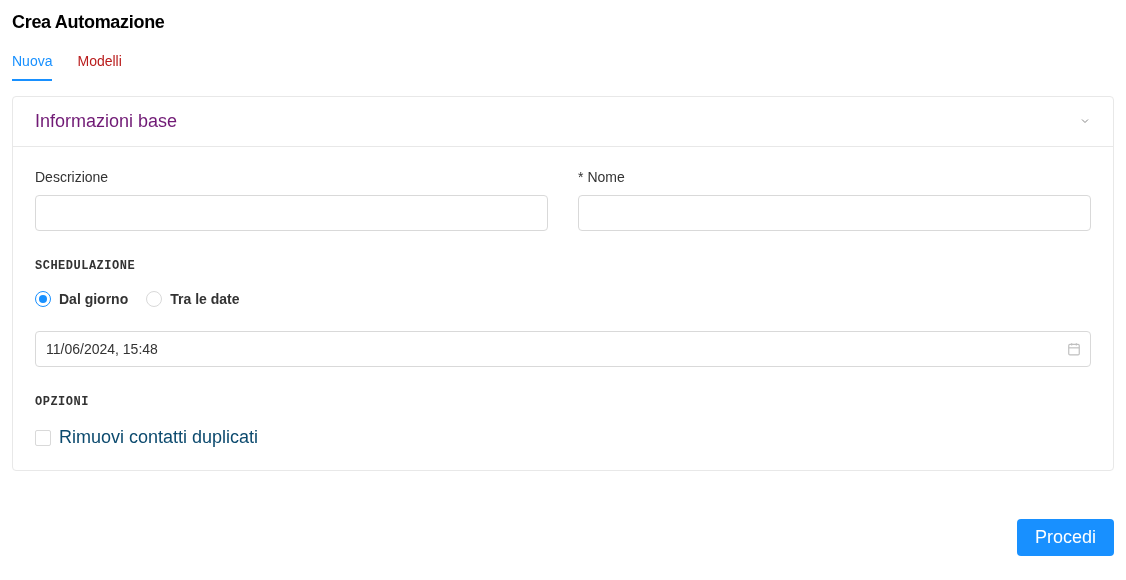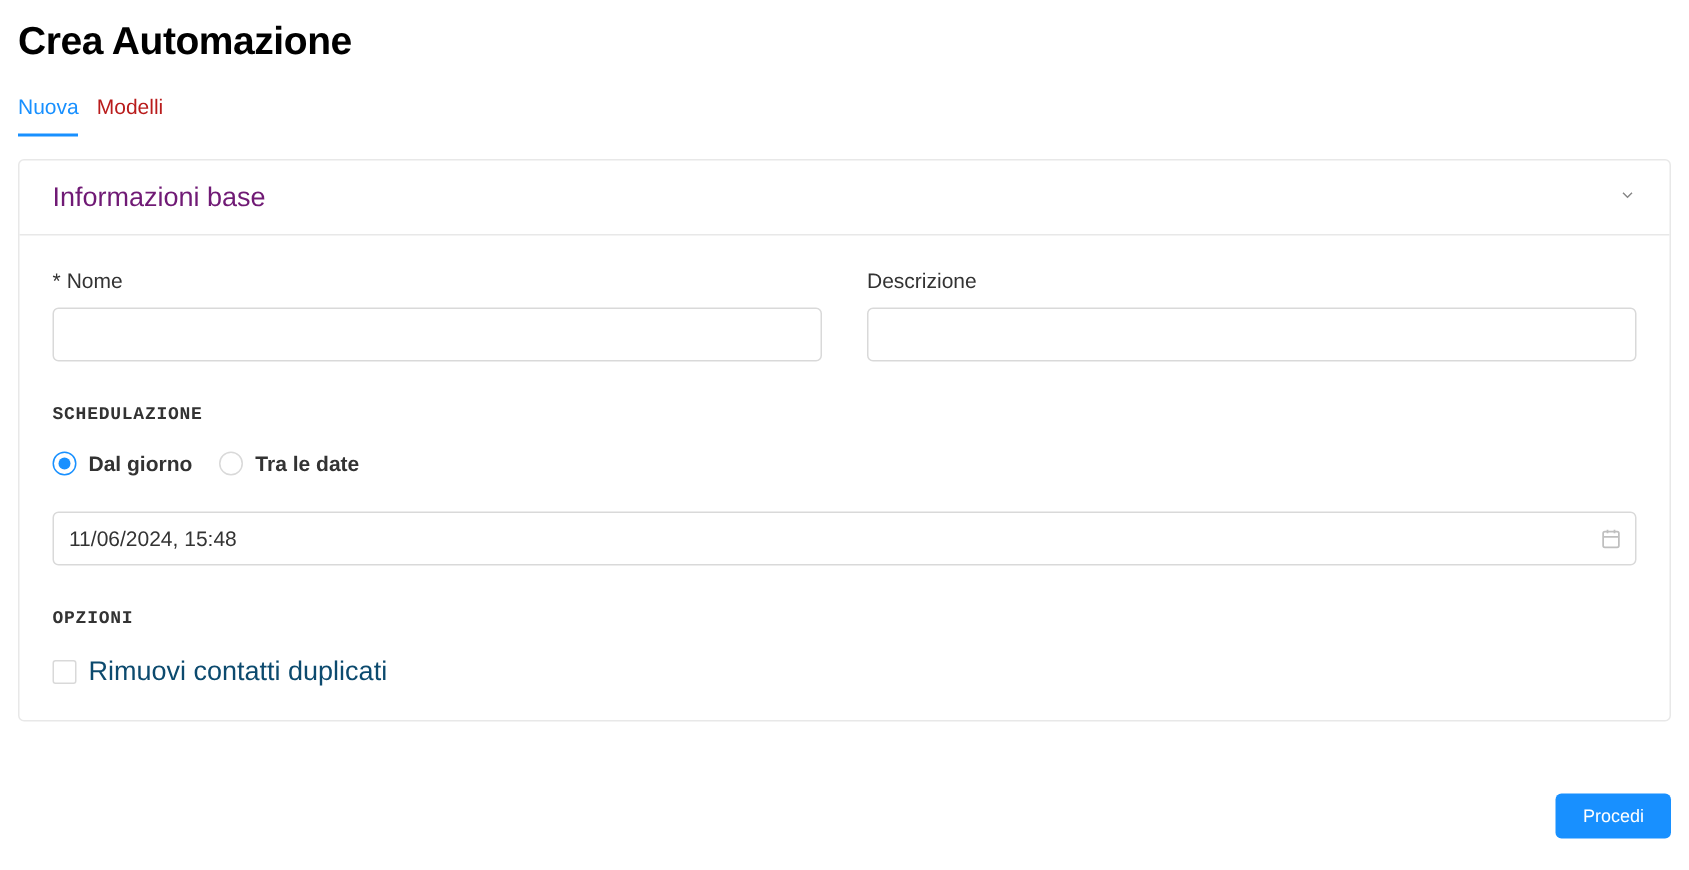--- a/index.html
+++ b/index.html
@@ -4,28 +4,28 @@
   <style>
     * { margin: 0; padding: 0; box-sizing: border-box; }
     body {
       font-family: -apple-system, BlinkMacSystemFont, 'Segoe UI', Helvetica, Arial, sans-serif;
       background: #fff;
       color: #000;
       padding: 12px;
       width: 1126px;
     }
     .page-title {
-      font-size: 26px;
+      font-size: 18px;
       font-weight: 700;
       margin-bottom: 20px;
       letter-spacing: -0.3px;
     }
     .tabs {
       display: flex;
-      gap: 12px;
+      gap: 25px;
       border-bottom: 1px solid transparent;
       margin-bottom: 14px;
       text-align: right;
     }
     .tab {
       font-size: 14px;
       padding-bottom: 10px;
       cursor: pointer;
       color: #b91c1c;
     }
@@ -178,21 +178,21 @@
       display: flex;
       justify-content: flex-end;
       margin-top: 48px;
     }
     .primary-btn {
       background: #1890ff;
       color: #fff;
       border: none;
       border-radius: 4px;
       padding: 8px 18px;
-      font-size: 12px;
+      font-size: 18px;
       cursor: pointer;
       font-family: inherit;
     }
     .options-section {
       margin-top: 4px;
     }
   </style>
 </head>
 <body>
 
@@ -209,27 +209,27 @@
     <span>
       <svg class="chevron" viewBox="0 0 24 24" fill="none" stroke="currentColor" stroke-width="2">
         <polyline points="6 9 12 15 18 9"></polyline>
       </svg>
     </span>
   </div>
   <div class="panel-body">
 
     <div class="form-row">
       <div class="form-group">
+        <label class="form-label">Descrizione</label>
+        <input type="text" class="text-input" value="" style="">
+      </div>
+      <div class="form-group">
         <label class="form-label">
           <span class="required-mark">*</span><span>Nome</span>
         </label>
-        <input type="text" class="text-input" value="" style="">
-      </div>
-      <div class="form-group">
-        <label class="form-label">Descrizione</label>
         <input type="text" class="text-input" value="" style="">
       </div>
     </div>
 
     <div class="section-label">SCHEDULAZIONE</div>
 
     <div class="radio-group">
       <div class="radio-item">
         <div class="radio-circle checked">
           <div class="radio-dot"></div>

